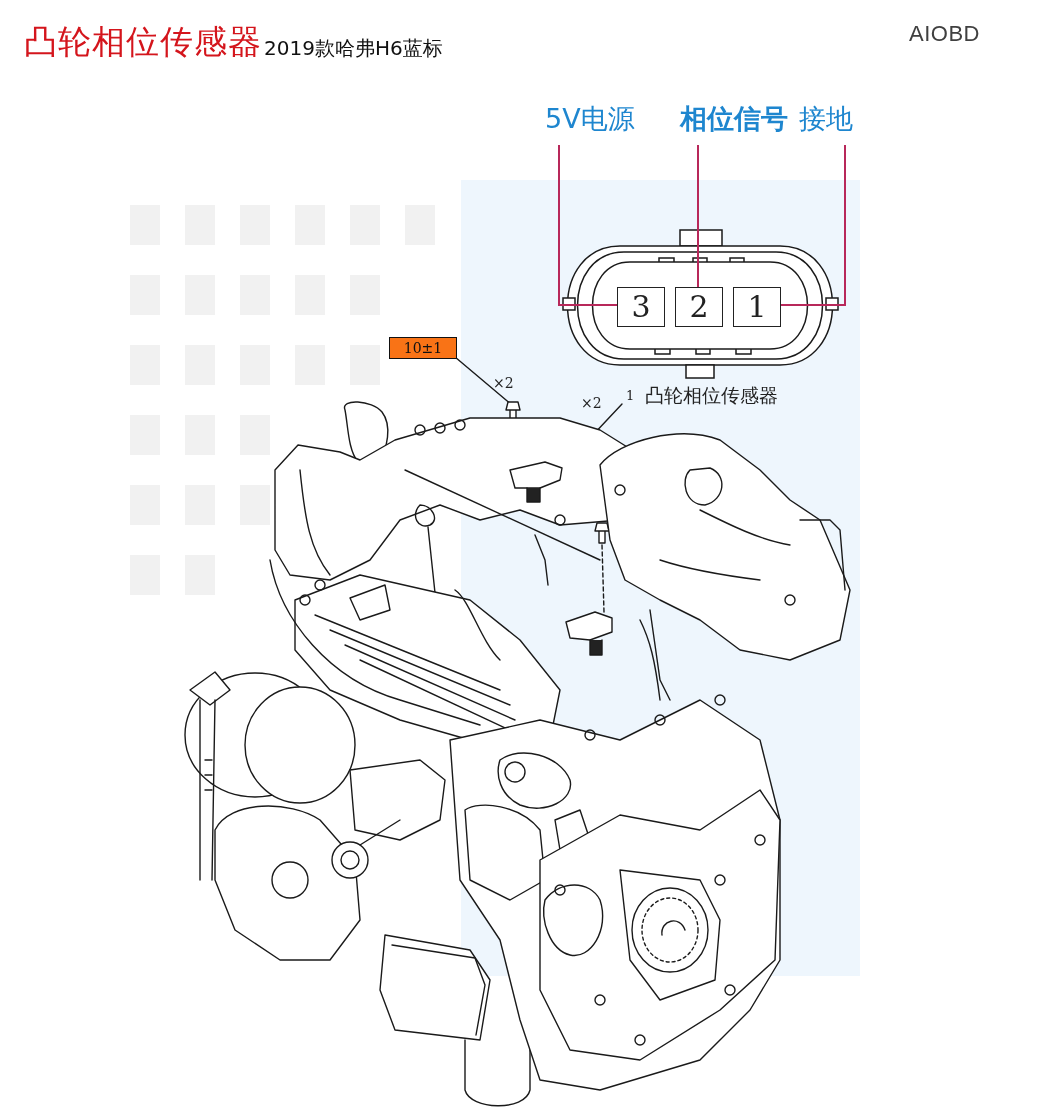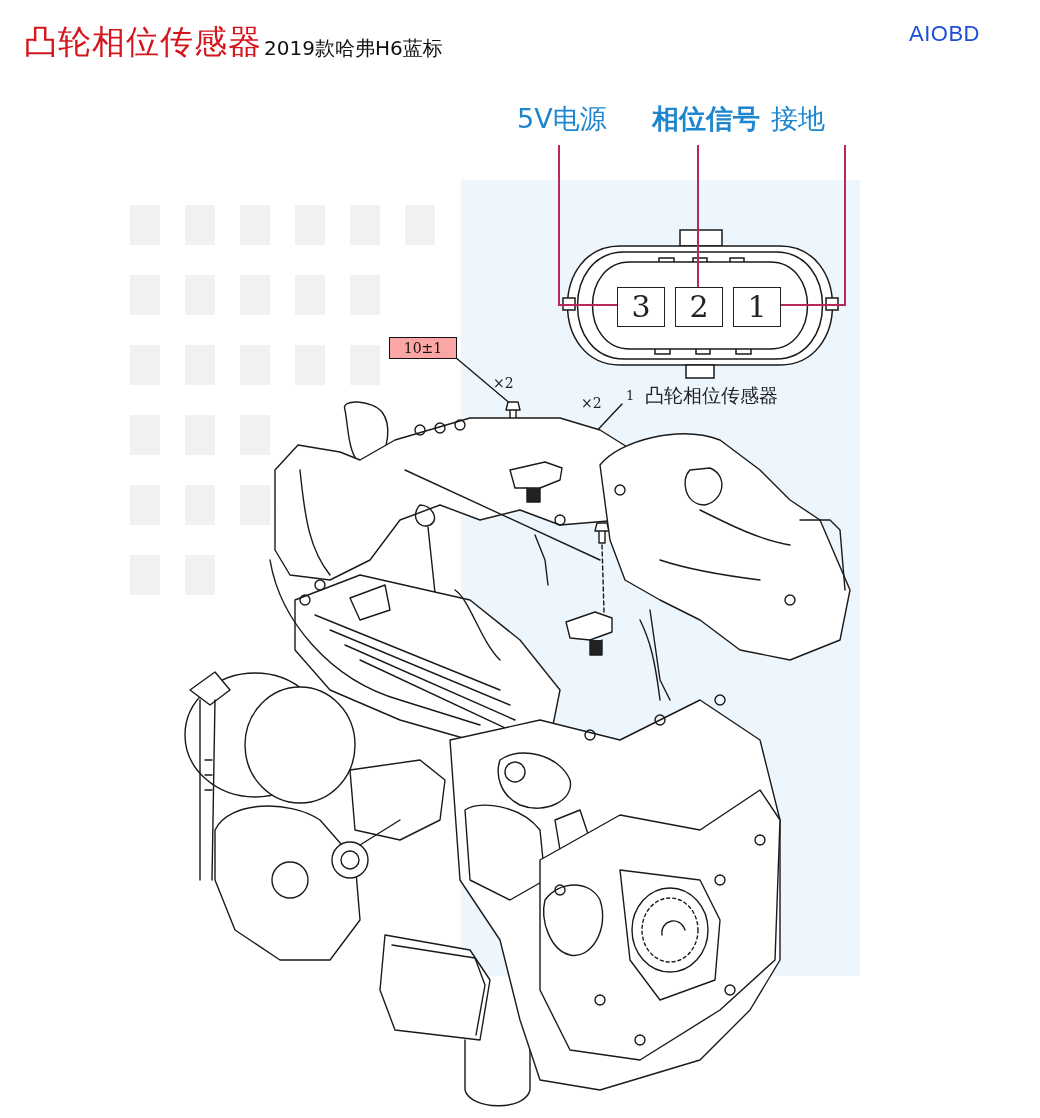--- a/index.html
+++ b/index.html
@@ -1,31 +1,31 @@
 <!DOCTYPE html>
 <html><head>
   <meta charset="utf-8">
   <style>
     html, body { margin: 0; padding: 0; background: #ffffff; }
     body { width: 1040px; height: 1118px; position: relative; overflow: hidden;
            font-family: "DejaVu Sans", sans-serif; }
     .title-row { position: absolute; left: 24px; top: 22px; display: flex; align-items: flex-end; }
     .title-main { color: #d4151c; font-size: 33px; line-height: 40px; letter-spacing: 1px; }
     .title-sub { color: #111; font-size: 20px; line-height: 22px; margin-left: 2px; margin-bottom: 3px; }
-    .brand { position: absolute; left: 909px; top: 21px; color: #1d4ed8; font-size: 22px;
+    .brand { position: absolute; left: 909px; top: 21px; color: #404040; font-size: 22px;
              font-family: "Liberation Sans", sans-serif; letter-spacing: 0.5px; }
     .blue-panel { position: absolute; left: 461px; top: 180px; width: 399px; height: 796px; background: #eef6fd; }
     .watermark { position: absolute; left: 130px; top: 205px; width: 320px; height: 430px; opacity: 0.05; }
-    .pin-label { position: absolute; top: 101px; color: #1e86cf; font-size: 27px; line-height: 36px; white-space: nowrap; }
+    .pin-label { position: absolute; top: 101px; color: #1e86cf; font-size: 27px; line-height: 36px; white-space: nowrap; margin-left: 28px; }
     .pin-label.l5v { left: 517px; }
     .pin-label.lsig { left: 652px; font-weight: bold; }
     .pin-label.lgnd { left: 771px; }
     svg.drawing { position: absolute; left: 0; top: 0; }
     .torque-box { position: absolute; left: 389px; top: 337px; width: 66px; height: 20px;
-                  border: 1.6px solid #111; background: #fca5a5; font-family: "DejaVu Serif", serif;
+                  border: 1.6px solid #111; background: #f97316; font-family: "DejaVu Serif", serif;
                   font-size: 14px; line-height: 20px; text-align: center; color: #111; }
     .qty { position: absolute; font-family: "DejaVu Serif", serif; font-size: 14px; color: #222; }
     .qty.a { left: 493px; top: 375px; }
     .qty.b { left: 581px; top: 395px; }
     .callout-num { position: absolute; left: 626px; top: 388px; font-family: "DejaVu Serif", serif; font-size: 13px; color: #222; }
     .callout-label { position: absolute; left: 645px; top: 383px; font-size: 19px; color: #222; }
     .pin-box { position: absolute; top: 287px; width: 46px; height: 38px; border: 1.5px solid #222; background: #fff;
                font-family: "DejaVu Serif", serif; font-size: 30px; line-height: 38px; text-align: center; color: #222; }
     .pin-box.p3 { left: 617px; }
     .pin-box.p2 { left: 675px; }

